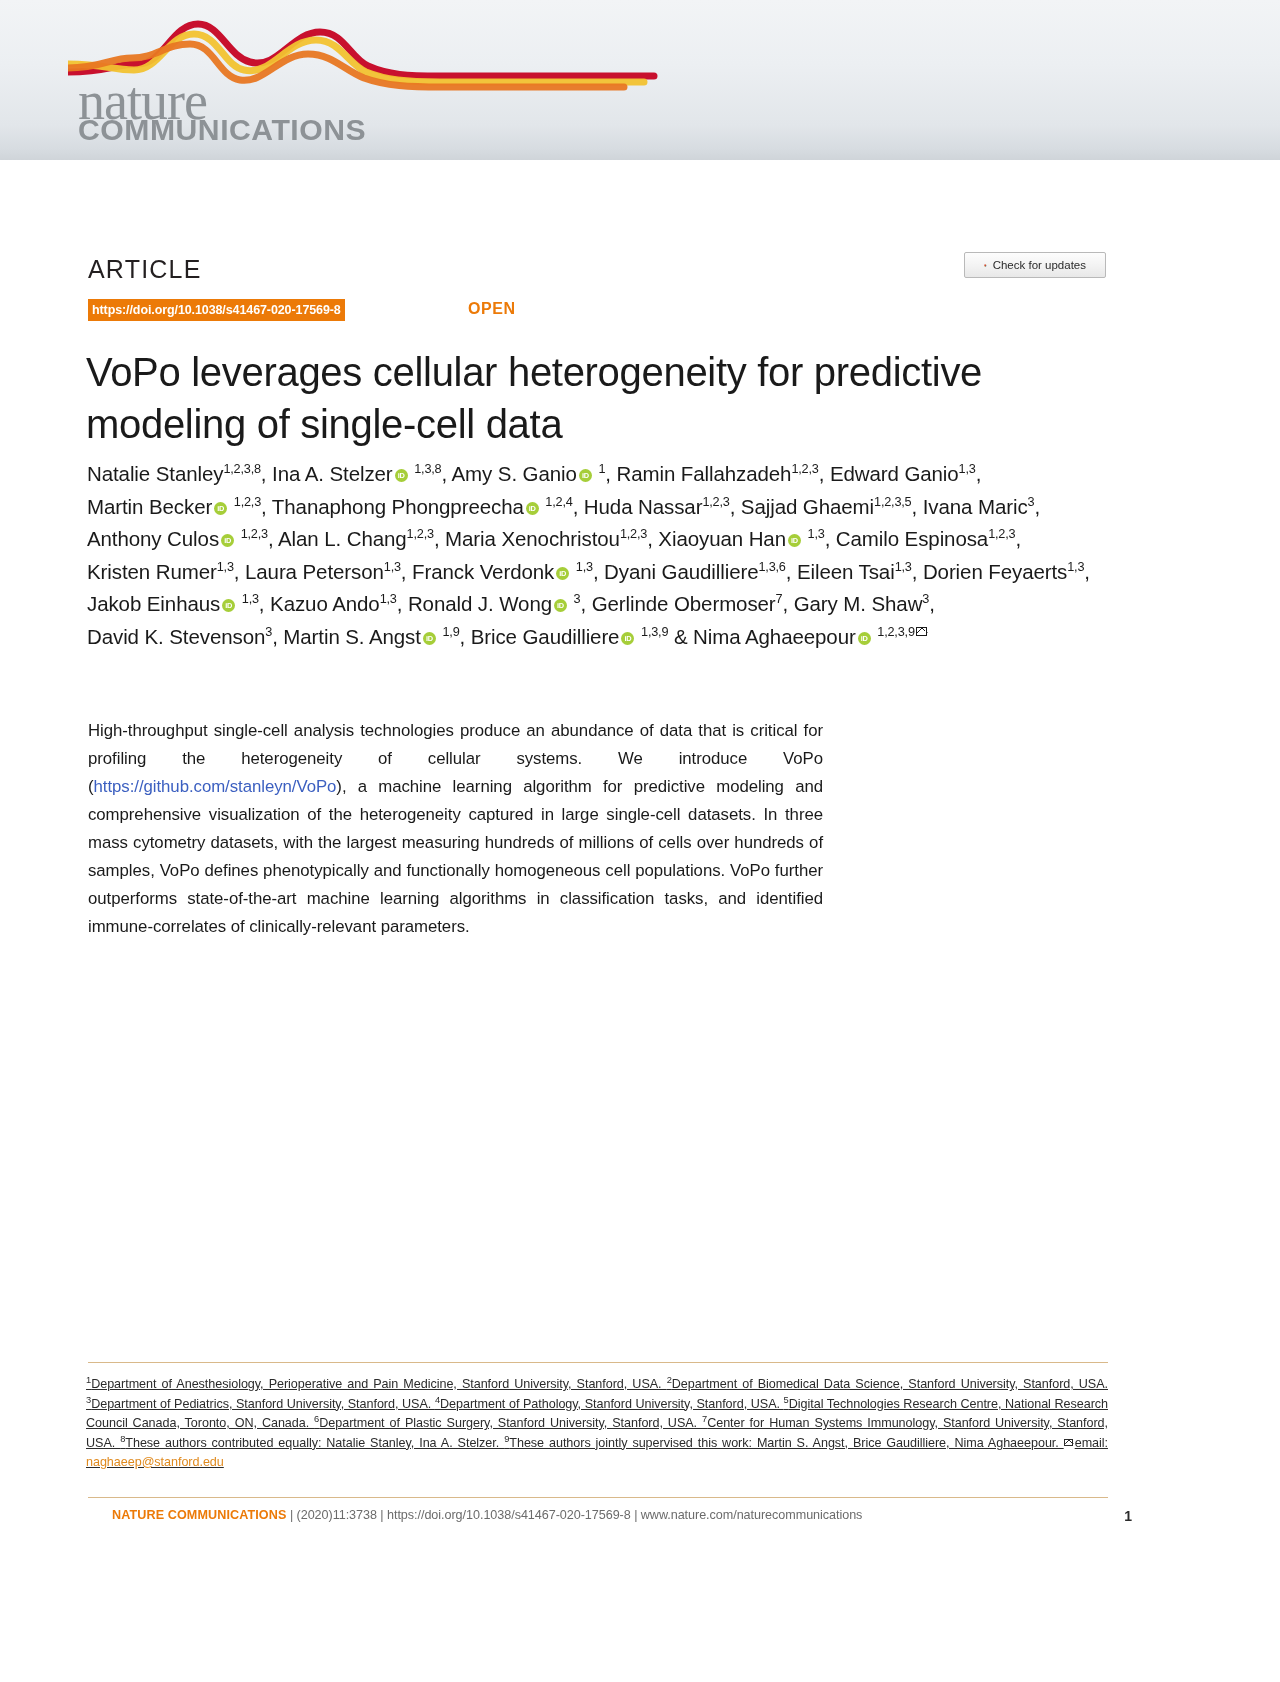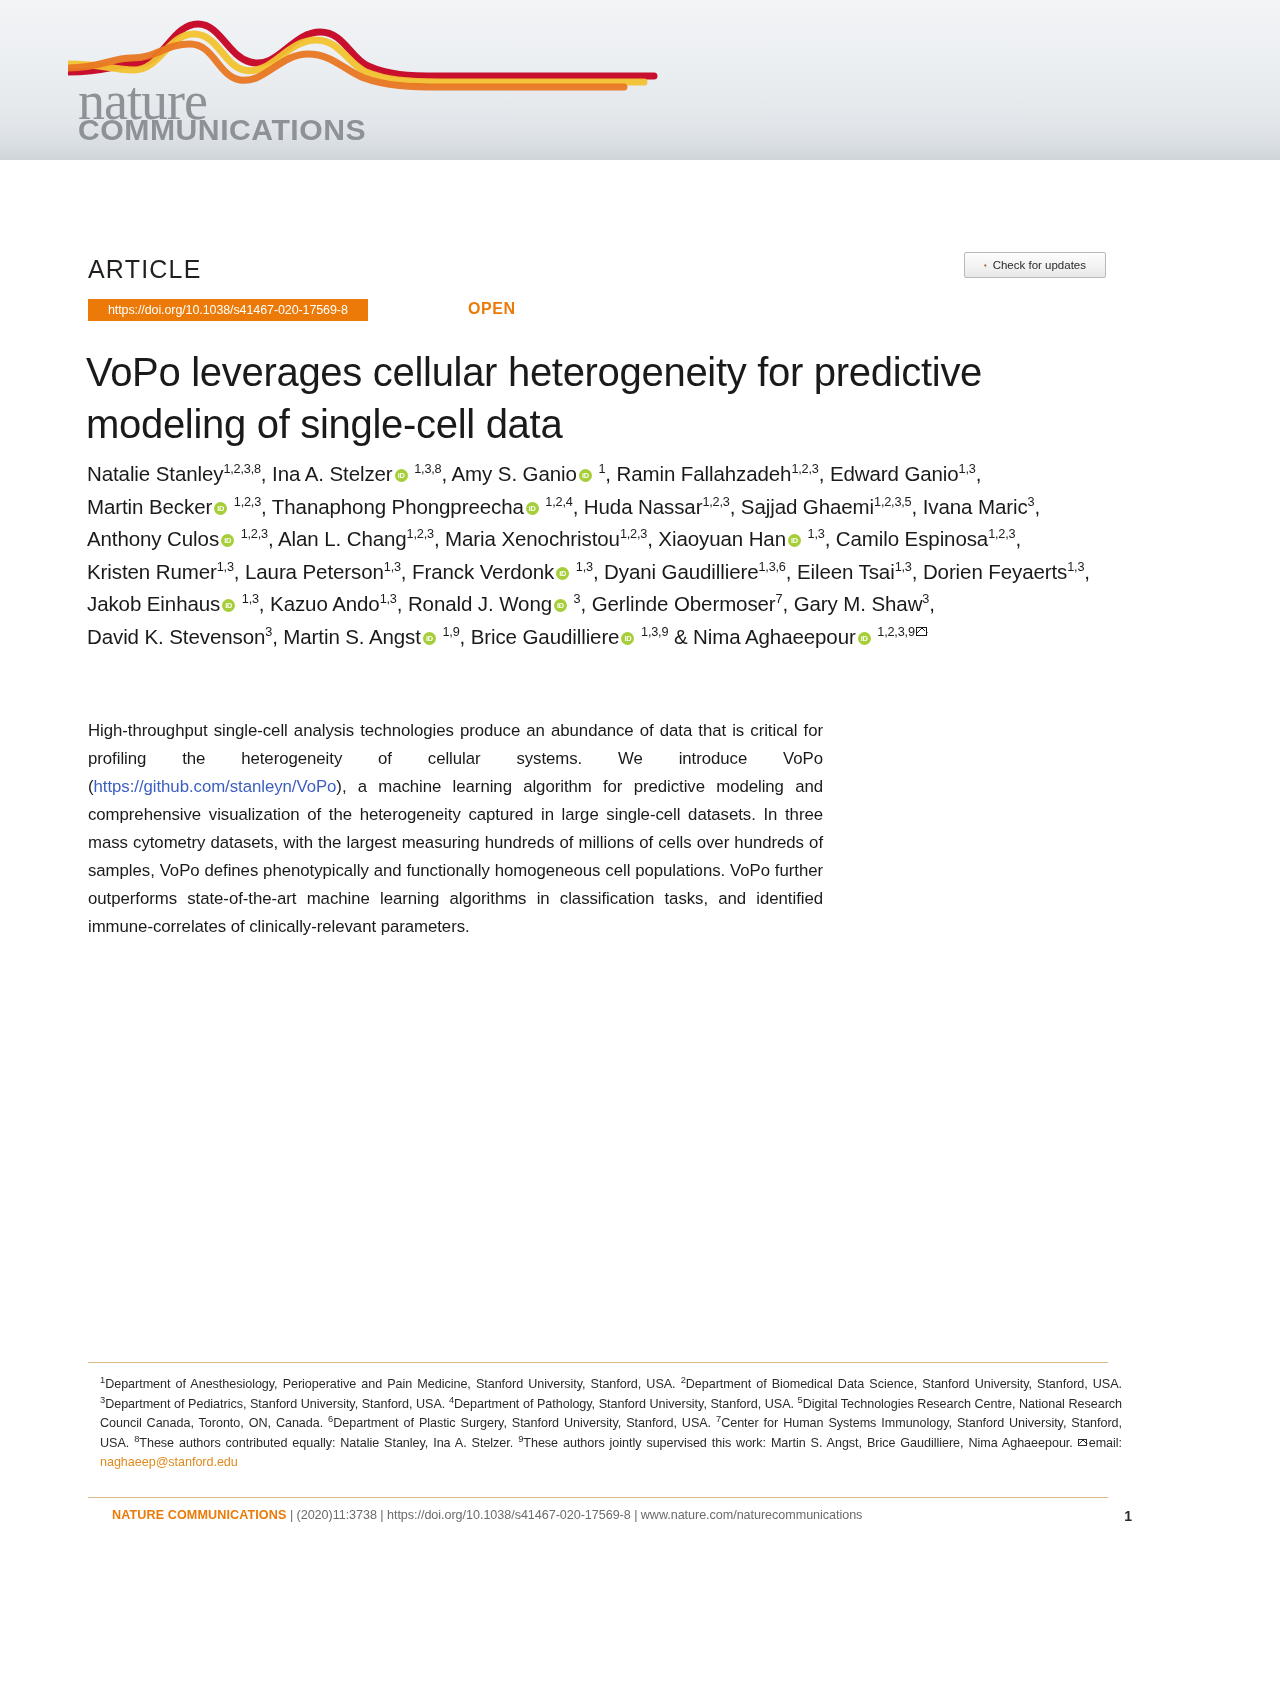--- a/index.html
+++ b/index.html
@@ -102,24 +102,24 @@
   }
 
   .doi-badge {
     position: absolute;
     left: 88px;
     top: 139px;
     height: 22px;
     background: #ec7a08;
     color: #ffffff;
     font-size: 12.5px;
-    font-weight: normal;
+    font-weight: bold;
     display: flex;
     align-items: center;
-    padding: 0 20px;
+    padding: 0 4px;
     box-sizing: border-box;
     letter-spacing: -0.1px;
   }
   .open-label {
     position: absolute;
     left: 468px;
     top: 140px;
     color: #ec7a08;
     font-size: 16px;
     font-weight: bold;
@@ -229,28 +229,29 @@
   .affil-rule {
     position: absolute;
     left: 88px;
     top: 1202px;
     width: 1020px;
     height: 1px;
     background: #d9b98a;
   }
   .affiliations {
     position: absolute;
-    left: 100px;
+    left: 86px;
     top: 1215px;
     width: 1022px;
     font-size: 12.6px;
     line-height: 19.5px;
     color: #2b2b2b;
     text-align: justify;
     letter-spacing: -0.05px;
+    text-decoration: underline;
   }
   .affiliations sup {
     font-size: 0.74em;
     vertical-align: super;
     line-height: 0;
   }
   .affiliations .email-link {
     color: #e08a1e;
     text-decoration: none;
   }

